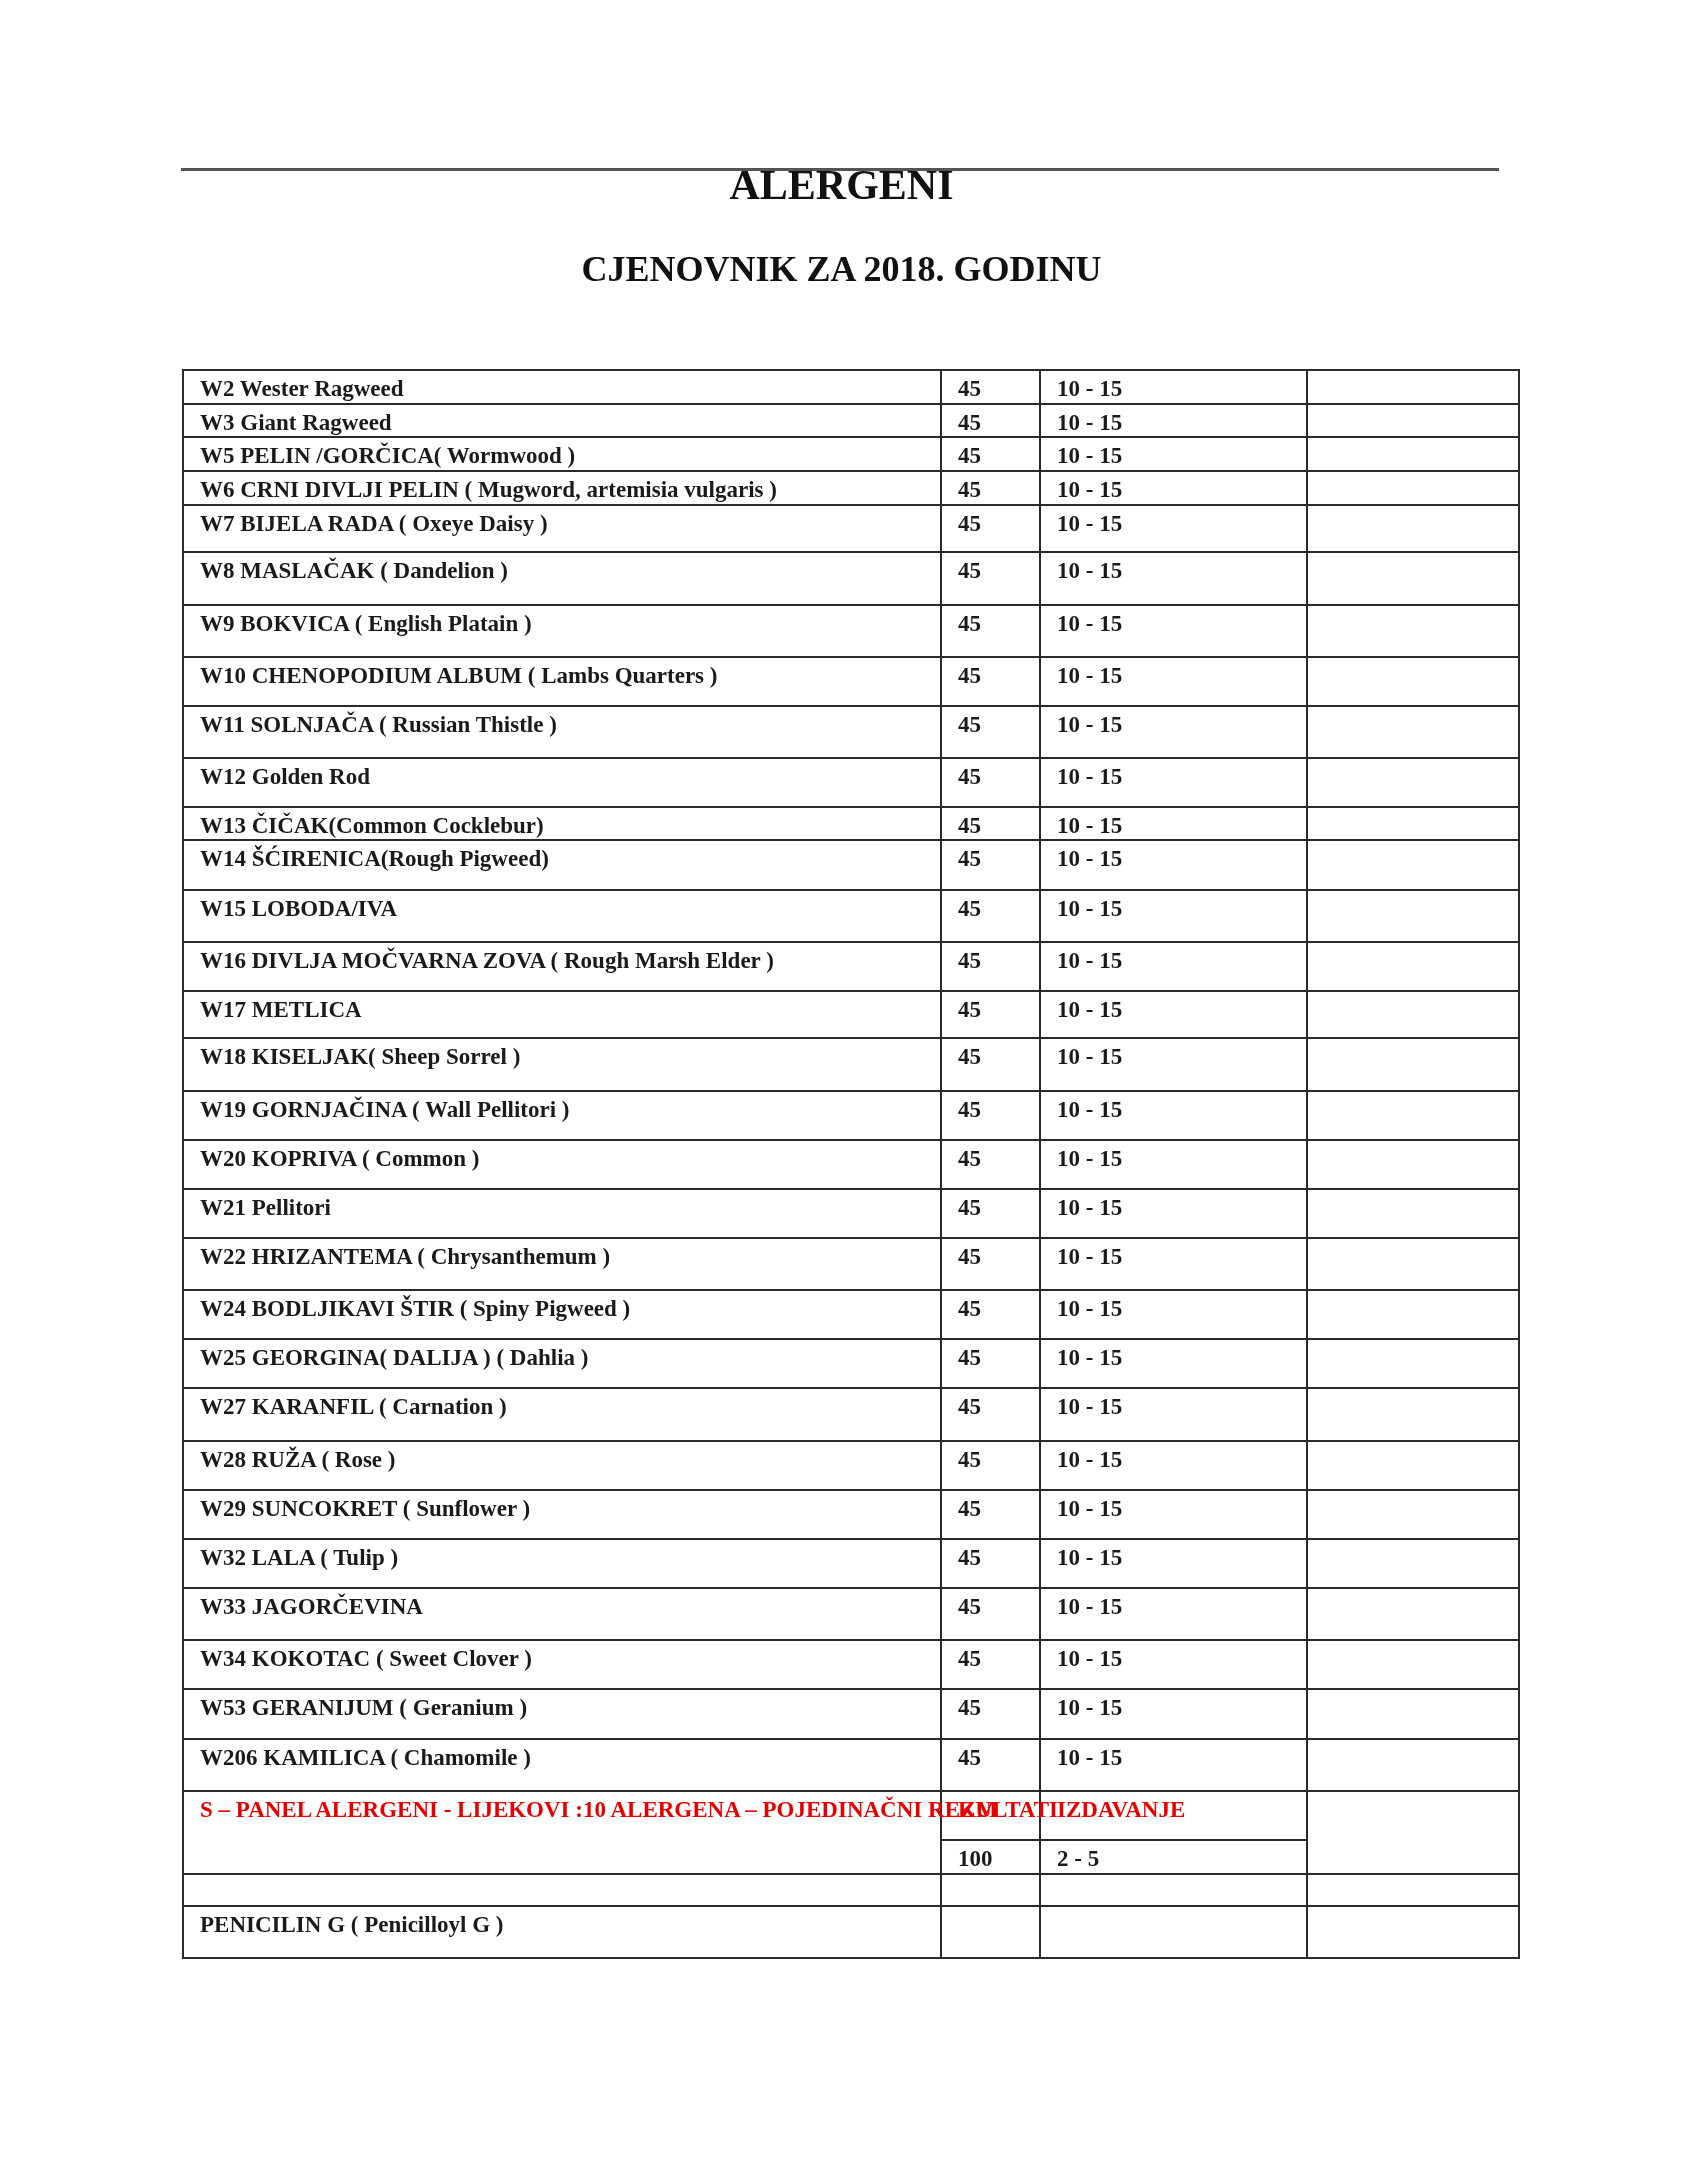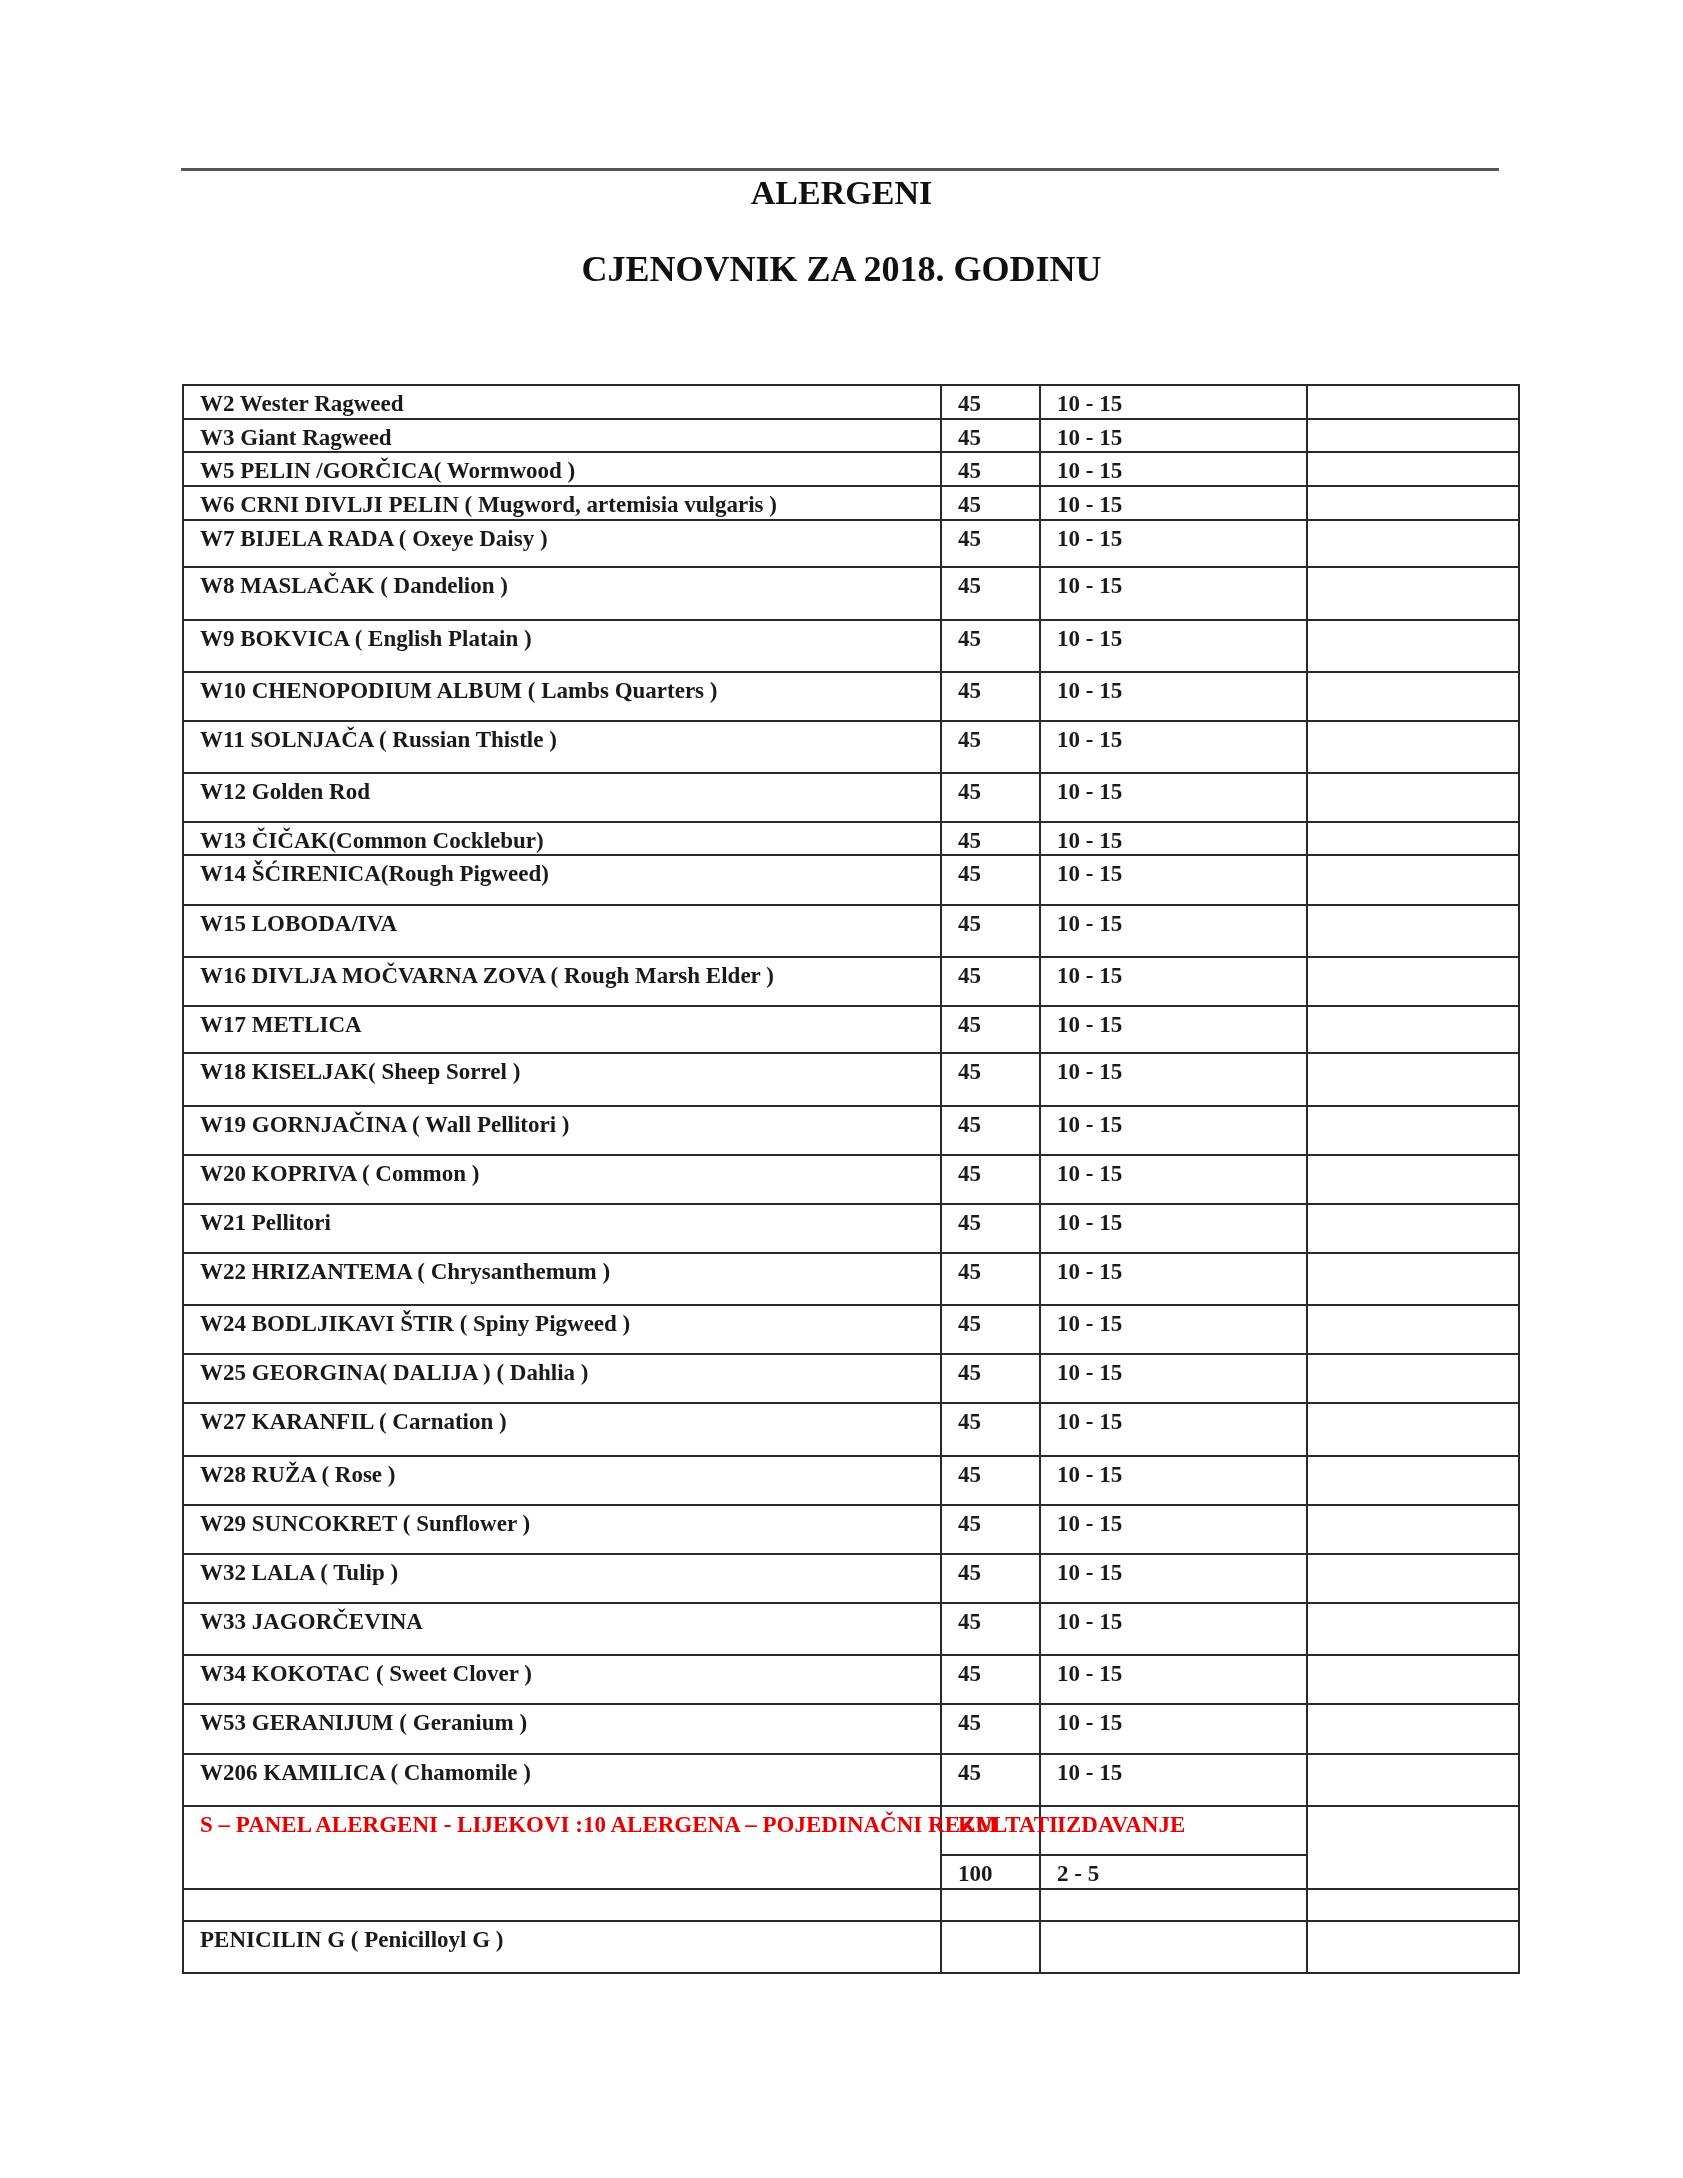--- a/index.html
+++ b/index.html
@@ -2,23 +2,23 @@
 <html><head>
 <meta charset="utf-8">
 <style>
   html, body { margin: 0; padding: 0; background: #ffffff; }
   body { width: 1683px; height: 2178px; position: relative; overflow: hidden;
          font-family: "Liberation Serif", "DejaVu Serif", serif; color: #1a1a1a; }
   .rule { position: absolute; left: 181px; top: 168px; width: 1318px; height: 0;
           border-top: 3px solid #555555; }
   .title { position: absolute; left: 0; width: 1683px; text-align: center;
            font-weight: bold; color: #111; }
-  .title1 { top: 174px; font-size: 34px; text-align: center; }
+  .title1 { top: 161px; font-size: 42px; text-align: center; }
   .title2 { top: 248px; font-size: 36px; }
-  table.price { position: absolute; left: 182px; top: 384px; width: 1337px;
+  table.price { position: absolute; left: 182px; top: 369px; width: 1337px;
                 border-collapse: collapse; table-layout: fixed; }
   table.price td { border: 2px solid #2a2a2a; padding: 4px 0 0 16px; vertical-align: top;
                    font-weight: bold; font-size: 23px; line-height: 27px; white-space: nowrap;
                    box-sizing: border-box; }
   td.c1 { width: 758px; }
   td.c2 { width: 99px; }
   td.c3 { width: 267px; }
   td.c4 { width: 212px; }
   td.red { color: #e80000; white-space: normal; }
   td.wrap { white-space: normal; line-height: 30px; }

